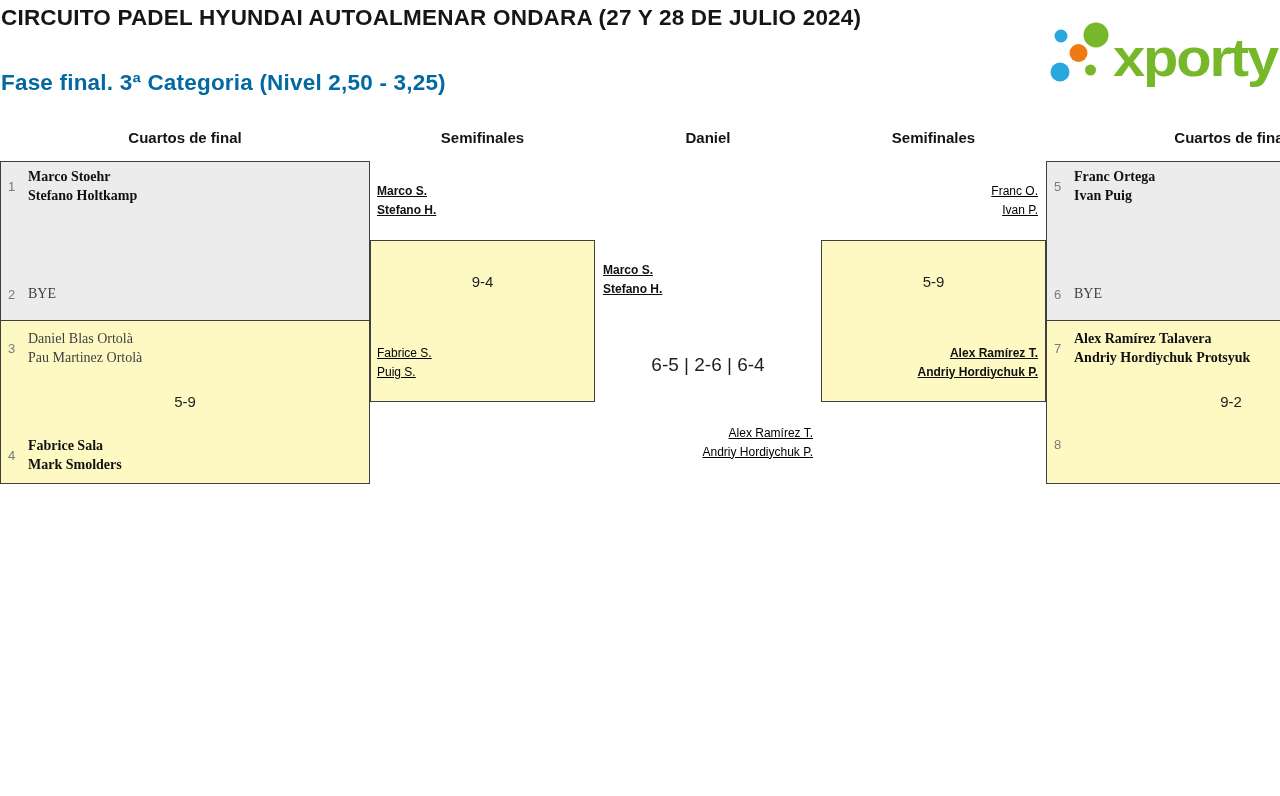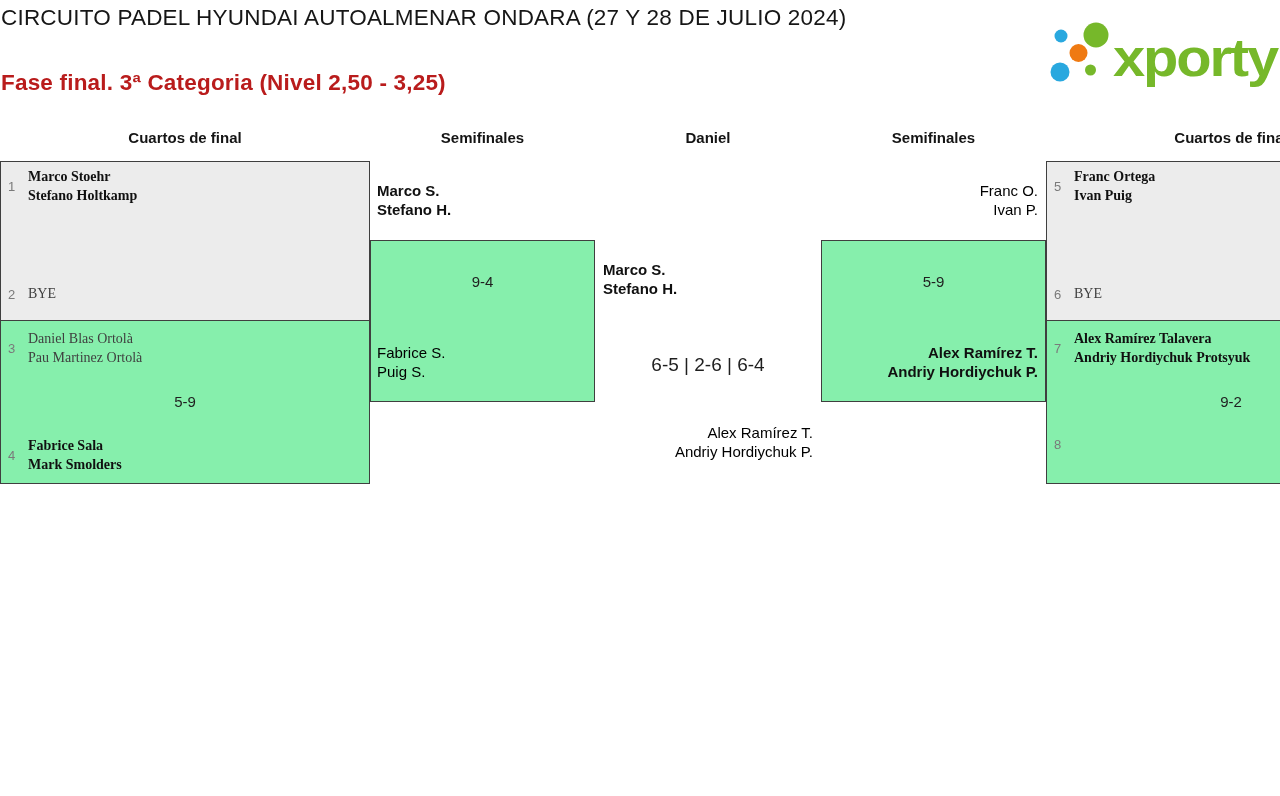--- a/index.html
+++ b/index.html
@@ -2,45 +2,45 @@
 <html><head>
 <meta charset="utf-8">
 <style>
   html,body{margin:0;padding:0;background:#ffffff;}
   .page{
     position:relative;width:1280px;height:796px;overflow:hidden;background:#ffffff;
     font-family:"Liberation Sans","DejaVu Sans",sans-serif;
   }
   .title{
     position:absolute;left:1px;top:1px;width:875px;
-    font-size:22.5px;line-height:33px;font-weight:400;color:#161616;letter-spacing:.2px;
+    font-size:22.5px;line-height:33px;font-weight:700;color:#161616;letter-spacing:.2px;
   }
   .subtitle{
     position:absolute;left:1px;top:69px;
-    font-size:22.5px;line-height:27px;font-weight:700;color:#b91c1c;letter-spacing:.2px;
+    font-size:22.5px;line-height:27px;font-weight:700;color:#0369a1;letter-spacing:.2px;
   }
   .logo{position:absolute;left:1047px;top:12px;width:233px;height:78px;cursor:pointer;}
   .col-header{
     position:absolute;top:129px;height:20px;
     font-size:15px;font-weight:700;color:#141414;text-align:center;
   }
   .match-box{
-    position:absolute;background:#86efac;border:1px solid #3f3f3f;box-sizing:border-box;
+    position:absolute;background:#fef9c3;border:1px solid #3f3f3f;box-sizing:border-box;
   }
   .match-box.shaded{background:#ececec;}
   .team-row{position:absolute;left:7px;display:flex;align-items:center;}
   .seed{flex:0 0 20px;width:20px;font-size:13px;color:#7a7a7a;}
   .names{font-size:14px;line-height:18.5px;color:#3f3f3f;}
   .names .nm{display:block;white-space:nowrap;font-family:Liberation Serif, serif;}
   .winner{font-weight:700;color:#101010;}
   .score{
     position:absolute;left:0;width:100%;text-align:center;
     font-size:15px;color:#1f1f1f;
   }
-  .adv-label{position:absolute;font-size:15px;line-height:18.5px;}
+  .adv-label{position:absolute;font-size:12px;line-height:18.5px;text-decoration:underline;}
   .adv-label .nm{display:block;white-space:nowrap;}
   .adv-label.right{text-align:right;}
   .final-score{
     position:absolute;left:595px;width:226px;top:354px;text-align:center;
     font-size:19px;color:#1f1f1f;
   }
 </style>
 </head>
 <body>
 

